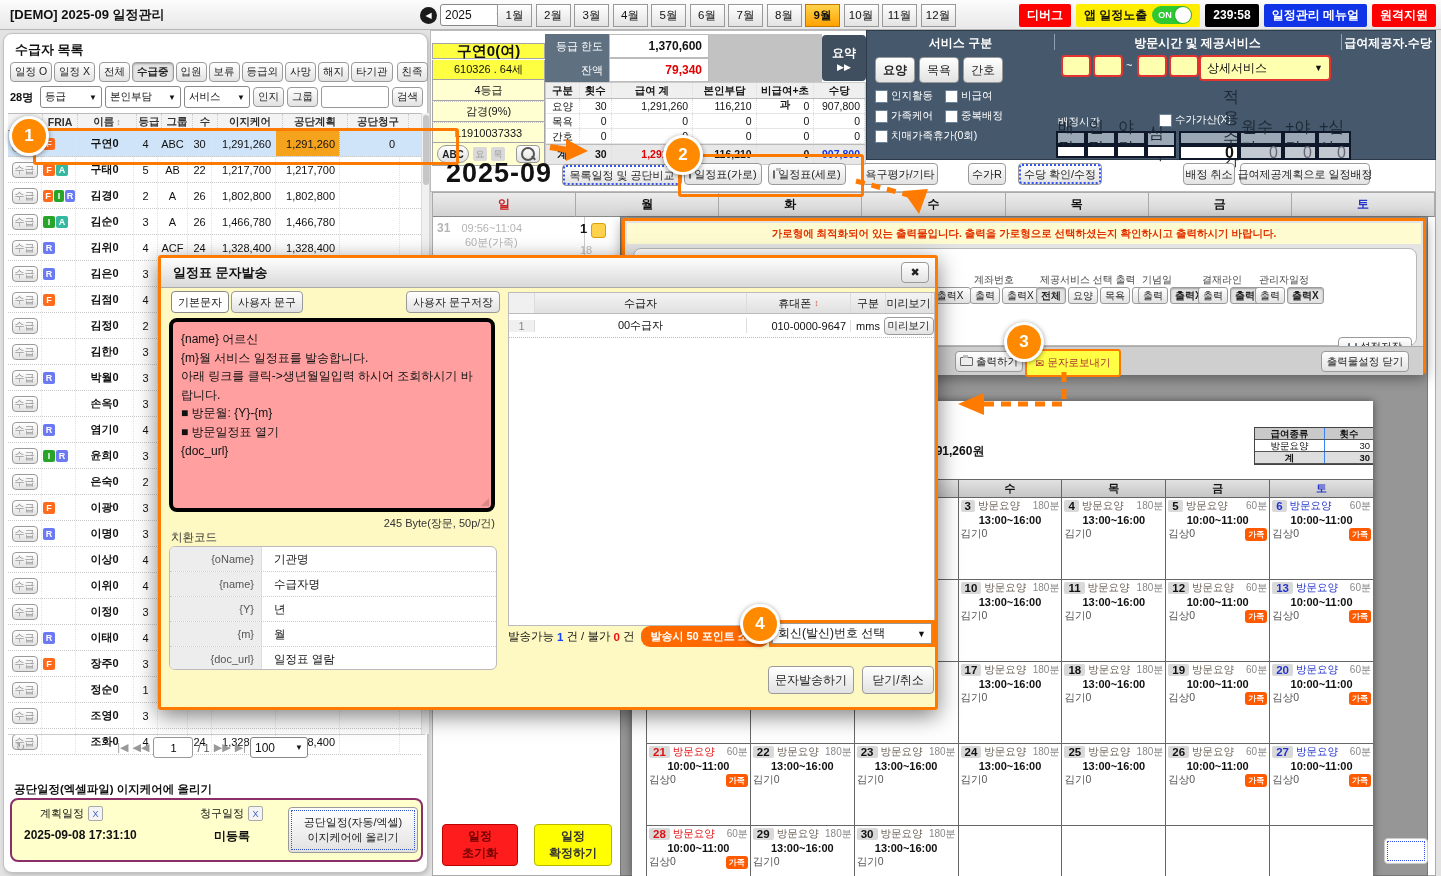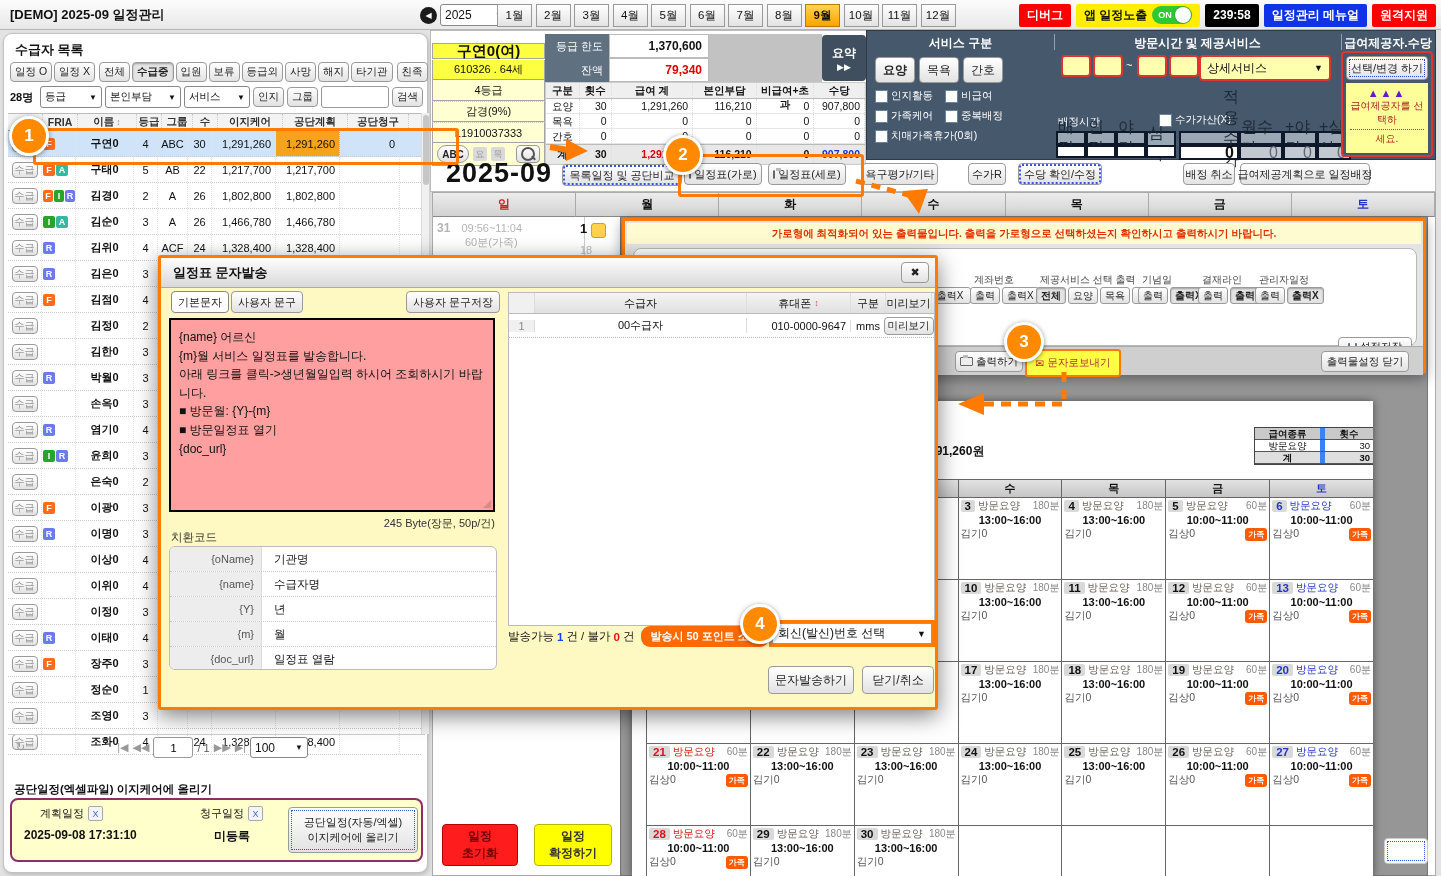--- a/index.html
+++ b/index.html
@@ -131,21 +131,21 @@
   #btn-reset{left:442px;top:824px;width:76px;height:42px;background:#ff1c1c;border:1px solid #b00;border-radius:4px;color:#6d0000;
              font-weight:bold;display:flex;flex-direction:column;align-items:center;justify-content:center;font-size:12px;}
   #btn-confirm{left:534px;top:824px;width:78px;height:42px;background:#ffff00;border:1px solid #b8b800;border-radius:4px;color:#333;
              font-weight:bold;display:flex;flex-direction:column;align-items:center;justify-content:center;font-size:12px;}
   
   #print-window{left:620px;top:216px;width:808px;height:660px;background:#969696;border:1px solid #777;}
   #print-page{position:absolute;left:11px;top:184px;width:741px;height:476px;background:#fff;box-shadow:0 0 8px rgba(0,0,0,.5);overflow:hidden;}
   #pv-amount{position:absolute;left:287px;top:42px;font-size:12px;font-weight:bold;}
   #pv-stats{position:absolute;left:622px;top:26px;width:118px;border:1px solid #444;font-size:9.5px;}
   .pv-srow{display:flex;height:11px;line-height:11px;border-bottom:1px solid #555;}
-  .pv-sc1{width:70px;border-right:5px solid #3b82f6;box-sizing:border-box;text-align:center;}
+  .pv-sc1{width:70px;border-right:1px solid #3b82f6;box-sizing:border-box;text-align:center;}
   .pv-sc2{width:48px;box-sizing:border-box;text-align:right;padding-right:3px;}
   .pv-srow.h{background:#c9c9c9;font-weight:bold;}
   .pv-srow.h .pv-sc2{text-align:center;padding-right:0;}
   .pv-srow.t{background:#dedede;font-weight:bold;}
   #pv-grid{position:absolute;left:14px;top:78px;width:727px;border-left:1px solid #666;border-top:1px solid #666;}
   #pv-head{display:grid;grid-template-columns:repeat(7,1fr);height:18px;}
   .phead{display:flex;align-items:center;justify-content:center;background:linear-gradient(#e2e2e2,#c6c6c6);
          border-right:1px solid #666;border-bottom:1px solid #666;font-weight:bold;font-size:11px;}
   .pv-week{display:grid;grid-template-columns:repeat(7,1fr);height:82px;}
   .pcell{border-right:1px solid #666;border-bottom:1px solid #666;padding:1px 2px;overflow:hidden;background:#fff;box-sizing:border-box;}
@@ -176,21 +176,21 @@
   #po-close{position:absolute;left:696px;top:4px;width:88px;height:21px;font-size:10.5px;}
   
   #sms-modal{left:158px;top:255px;width:780px;height:455px;background:#fef9c3;border:3px solid #ff7a00;border-radius:3px;
              box-shadow:0 6px 22px rgba(0,0,0,.5);}
   #sm-titlebar{position:absolute;left:0;top:0;width:100%;height:29px;background:linear-gradient(#fdfdfd,#d9d9d9);
                border-bottom:1px solid #aaa;display:flex;align-items:center;}
   #sm-title{margin-left:12px;font-size:13px;font-weight:bold;}
   #sm-close{position:absolute;right:6px;top:4px;width:28px;height:21px;font-size:11px;}
   .tab{position:absolute;height:22px;font-size:11px;padding:0 6px;}
   .tab.active{background:#fff;font-weight:normal;border:1px solid #888;}
-  #sm-textarea{position:absolute;left:8px;top:60px;width:326px;height:194px;background:#ff9f9f;border:2px solid #000000;border-radius:0;
+  #sm-textarea{position:absolute;left:8px;top:60px;width:326px;height:194px;background:#ff9f9f;border:4px solid #000000;border-radius:8px;
                padding:8px;box-sizing:border-box;font-size:12px;line-height:1.55;white-space:pre-line;color:#111;}
   #sm-textarea::after{content:"";position:absolute;right:2px;bottom:2px;width:0;height:0;border-left:8px solid transparent;border-bottom:8px solid #d88;}
   #sm-bytes{position:absolute;left:134px;top:258px;width:200px;text-align:right;font-size:11px;color:#333;}
   #sm-codes-title{position:absolute;left:10px;top:272px;font-size:11.5px;color:#333;}
   #sm-codes{position:absolute;left:8px;top:288px;width:326px;height:122px;background:#fff;border:1px solid #bbb;border-radius:6px;overflow:hidden;}
   .code-row{display:flex;height:24px;align-items:center;border-bottom:1px dotted #ccc;}
   .code-key{width:92px;height:100%;background:#ededed;display:flex;align-items:center;justify-content:flex-end;
             padding-right:7px;color:#555;border-right:1px solid #ddd;box-sizing:border-box;}
   .code-val{padding-left:12px;font-size:11.5px;}
   #sm-grid{position:absolute;left:347px;top:34px;width:425px;height:332px;border:1px solid #bbb;background:#fff;}
@@ -816,29 +816,20 @@
         <div class="gridcell gw" style="left: 279px; top: 114px; width: 30px; height: 13px;"></div>
         <div class="gridcell gh" style="left: 312px; top: 100px; width: 60px; height: 14px; padding-left: 44px;">적용수가=</div>
         <div class="gridcell gw" style="left: 312px; top: 114px; width: 60px; height: 15px; justify-content: flex-end; padding-right: 3px; font-weight: bold;">0</div>
         <div class="gridcell gh" style="left: 372px; top: 100px; width: 44px; height: 14px; font-family: Liberation Mono, monospace;">원수가</div>
         <div class="gridcell gg" style="left: 372px; top: 114px; width: 44px; height: 15px;">0</div>
         <div class="gridcell gh" style="left: 416px; top: 100px; width: 34px; height: 14px;">+야간</div>
         <div class="gridcell gg" style="left: 416px; top: 114px; width: 34px; height: 15px;">0</div>
         <div class="gridcell gh" style="left: 450px; top: 100px; width: 34px; height: 14px;">+심야</div>
         <div class="gridcell gg" style="left: 450px; top: 114px; width: 34px; height: 15px;">0</div>
       </div>
-    <div id="prov-box" class="abs">
-      <div id="prov-btn" class="btn">선택/변경 하기</div>
-      <div id="prov-hint">
-        <div id="prov-arrows">▲▲▲</div>
-        <div style="font-size:10px">급여제공자를 선택하</div>
-        <div id="prov-line"></div>
-        <div style="font-size:10px">세요.</div>
-      </div>
-    </div>
   </div>
 
   <div id="month-label" class="abs">2025-09</div>
   <div class="btn tbar-btn dotted-blue" style="left:562px;top:164px;width:120px">목록일정 및 공단비교</div>
   <div class="btn tbar-btn" style="left:684px;top:163px;width:78px">
       <span class="icon-print"></span>
       <span>일정표(가로)</span>
     </div>
   <div class="btn tbar-btn" style="left:768px;top:163px;width:78px">
       <span class="icon-print"></span>

